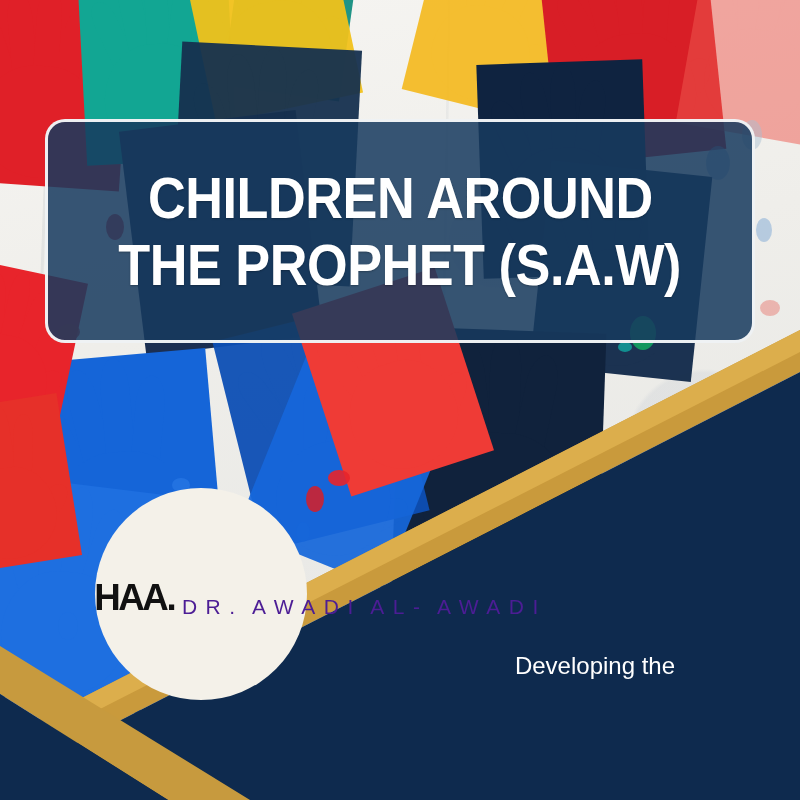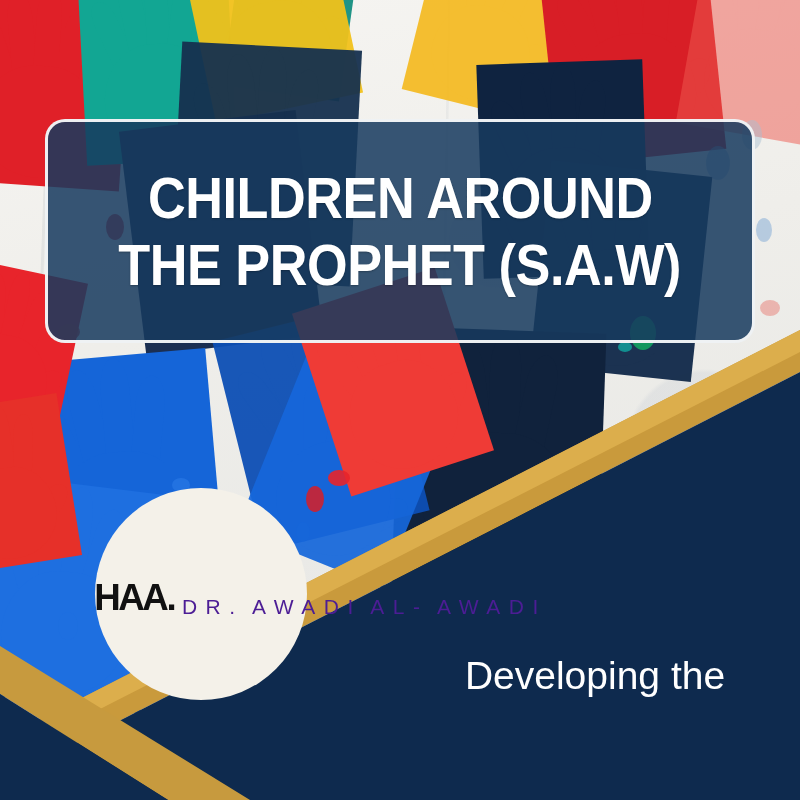--- a/index.html
+++ b/index.html
@@ -124,21 +124,21 @@
 
   
   #subtitle{
     position:absolute;
     left:420px;top:650px;
     width:350px;
     text-align:center;
     color:#ffffff;
     font-family:"Liberation Sans",sans-serif;
     font-weight:400;
-    font-size:39px;
+    font-size:24px;
     line-height:1.34;
   }
   .sub-line{display:block;white-space:nowrap;}
 </style>
 </head>
 <body>
 
 <div id="poster">
 
   <div class="paper"></div>

